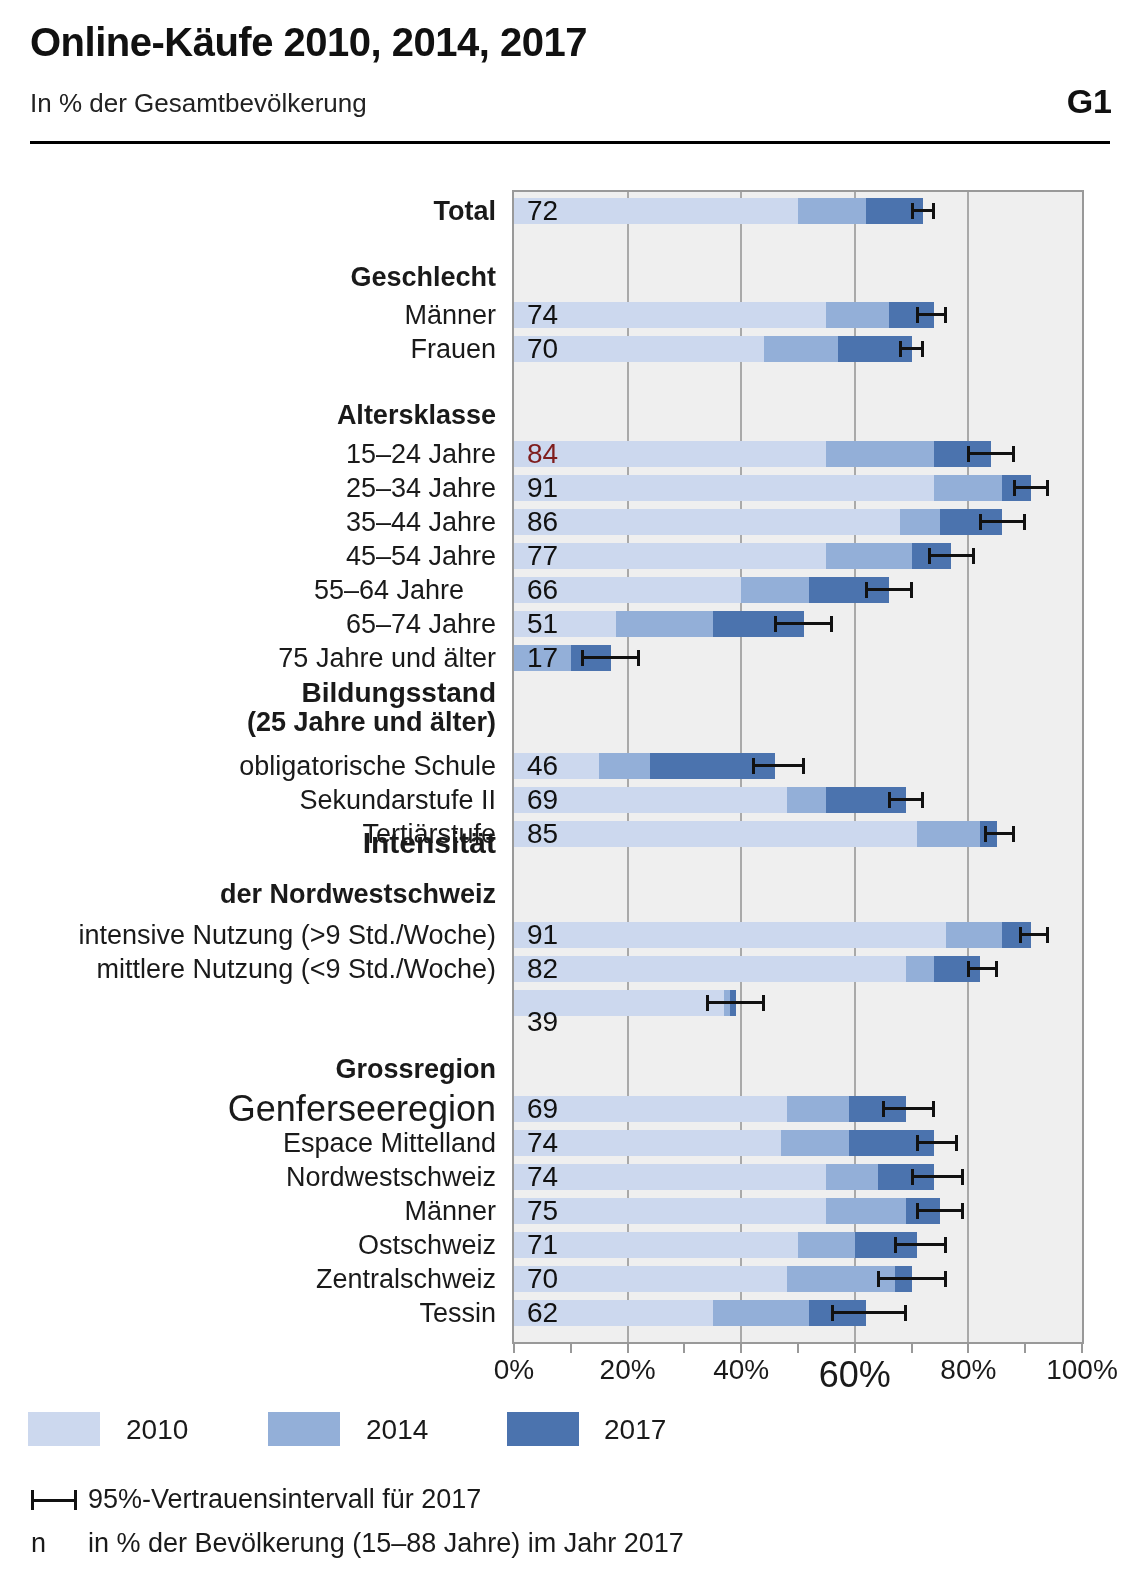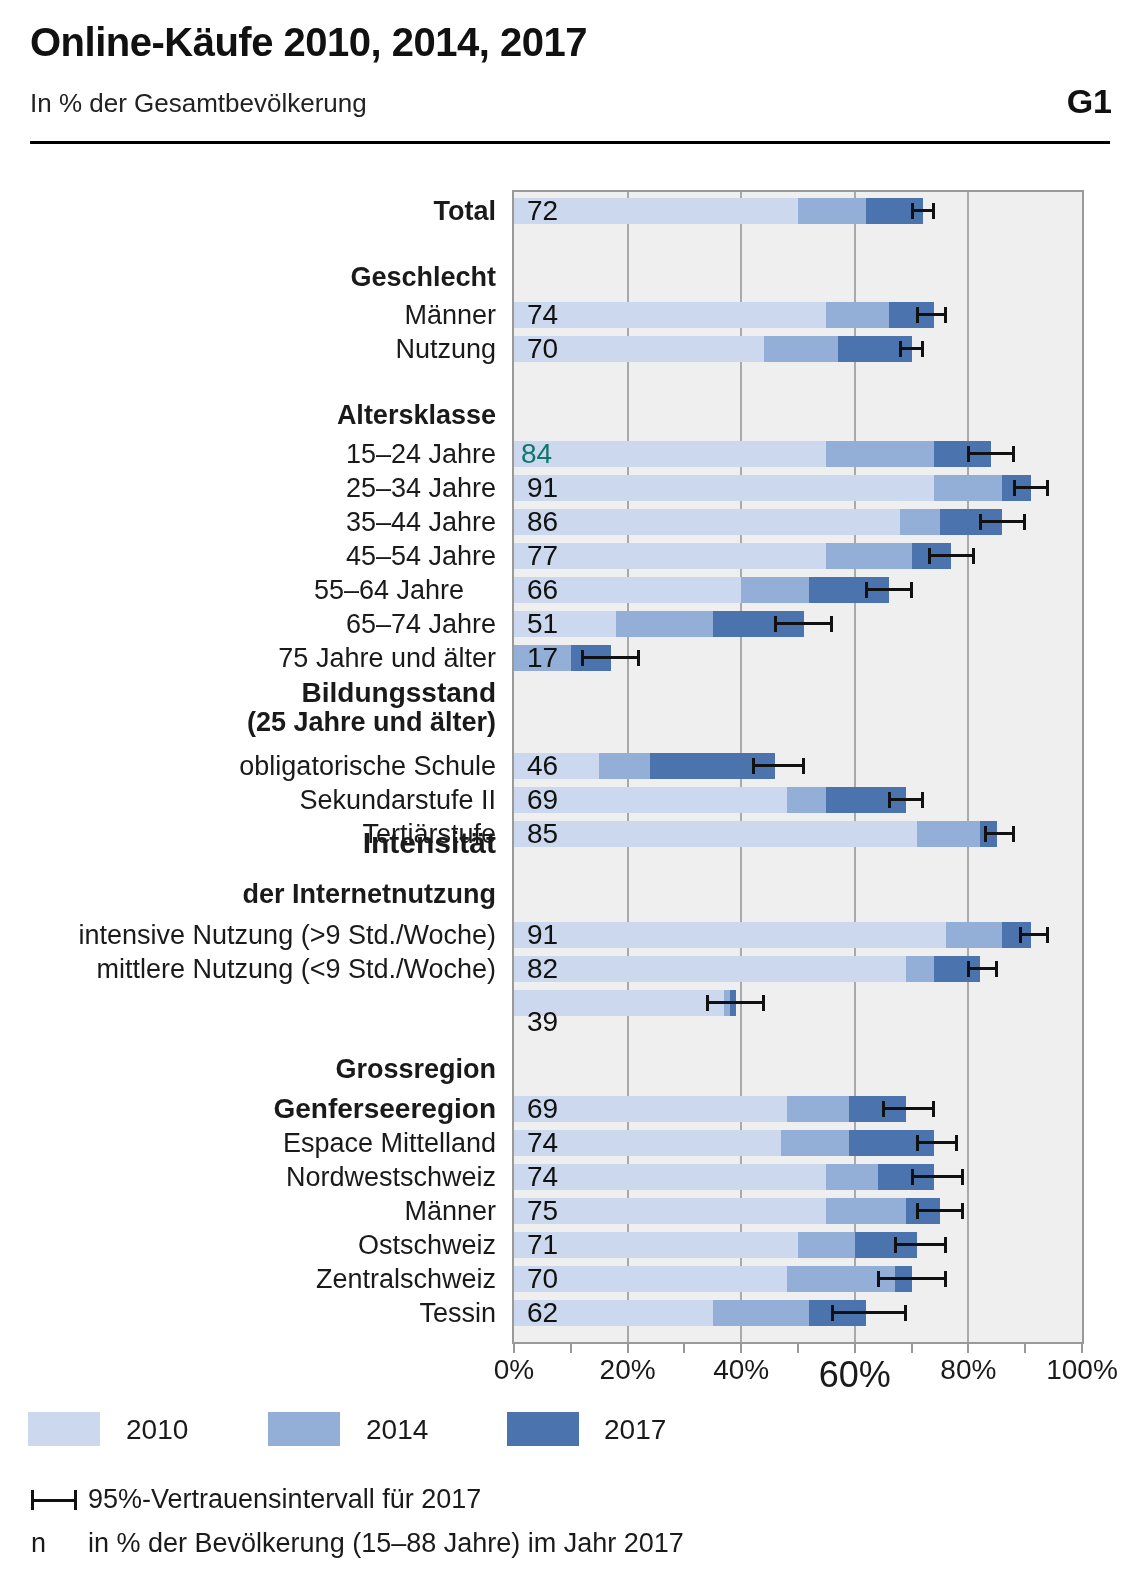--- a/index.html
+++ b/index.html
@@ -33,38 +33,38 @@
 <div class="abs subtitle">In % der Gesamtbevölkerung</div>
 <div class="abs figid">G1</div>
 <div class="abs rule"></div>
 
 <div class="abs" id="row-labels" style="left:0;top:0;width:1140px;height:1578px;">
     <div style="position: absolute; right: 644px; top: 262px; font-size: 27px; font-weight: 700; white-space: nowrap; line-height: 30px;">Geschlecht</div>
     <div style="position: absolute; right: 644px; top: 400px; font-size: 27px; font-weight: 700; white-space: nowrap; line-height: 30px;">Altersklasse</div>
     <div style="position: absolute; right: 644px; top: 678px; font-size: 28px; font-weight: 700; white-space: nowrap; line-height: 30px;">Bildungsstand</div>
     <div style="position: absolute; right: 644px; top: 707px; font-size: 27px; font-weight: 700; white-space: nowrap; line-height: 30px;">(25 Jahre und älter)</div>
     <div style="position: absolute; right: 644px; top: 828px; font-size: 30px; font-weight: 700; white-space: nowrap; line-height: 30px;">Intensität</div>
-    <div style="position: absolute; right: 644px; top: 879px; font-size: 27px; font-weight: 700; white-space: nowrap; line-height: 30px;">der Internetnutzung</div>
+    <div style="position: absolute; right: 644px; top: 879px; font-size: 27px; font-weight: 700; white-space: nowrap; line-height: 30px;">der Nordwestschweiz</div>
     <div style="position: absolute; right: 644px; top: 1054px; font-size: 27px; font-weight: 700; white-space: nowrap; line-height: 30px;">Grossregion</div>
     <div style="position: absolute; right: 644px; top: 196px; font-size: 27px; line-height: 30px; white-space: nowrap; font-weight: 700;">Total</div>
     <div style="position: absolute; right: 644px; top: 300px; font-size: 27px; line-height: 30px; white-space: nowrap; font-weight: 400;">Männer</div>
-    <div style="position: absolute; right: 644px; top: 334px; font-size: 27px; line-height: 30px; white-space: nowrap; font-weight: 400;">Nutzung</div>
+    <div style="position: absolute; right: 644px; top: 334px; font-size: 27px; line-height: 30px; white-space: nowrap; font-weight: 400;">Frauen</div>
     <div style="position: absolute; right: 644px; top: 439px; font-size: 27px; line-height: 30px; white-space: nowrap; font-weight: 400;">15–24 Jahre</div>
     <div style="position: absolute; right: 644px; top: 473px; font-size: 27px; line-height: 30px; white-space: nowrap; font-weight: 400;">25–34 Jahre</div>
     <div style="position: absolute; right: 644px; top: 507px; font-size: 27px; line-height: 30px; white-space: nowrap; font-weight: 400;">35–44 Jahre</div>
     <div style="position: absolute; right: 644px; top: 541px; font-size: 27px; line-height: 30px; white-space: nowrap; font-weight: 400;">45–54 Jahre</div>
     <div style="position: absolute; right: 676px; top: 575px; font-size: 27px; line-height: 30px; white-space: nowrap; font-weight: 400;">55–64 Jahre</div>
     <div style="position: absolute; right: 644px; top: 609px; font-size: 27px; line-height: 30px; white-space: nowrap; font-weight: 400;">65–74 Jahre</div>
     <div style="position: absolute; right: 644px; top: 643px; font-size: 27px; line-height: 30px; white-space: nowrap; font-weight: 400; margin-left: 24px;">75 Jahre und älter</div>
     <div style="position: absolute; right: 644px; top: 751px; font-size: 27px; line-height: 30px; white-space: nowrap; font-weight: 400;">obligatorische Schule</div>
     <div style="position: absolute; right: 644px; top: 785px; font-size: 27px; line-height: 30px; white-space: nowrap; font-weight: 400;">Sekundarstufe II</div>
     <div style="position: absolute; right: 644px; top: 819px; font-size: 27px; line-height: 30px; white-space: nowrap; font-weight: 400;">Tertiärstufe</div>
     <div style="position: absolute; right: 644px; top: 920px; font-size: 27px; line-height: 30px; white-space: nowrap; font-weight: 400;">intensive Nutzung (&gt;9 Std./Woche)</div>
     <div style="position: absolute; right: 644px; top: 954px; font-size: 27px; line-height: 30px; white-space: nowrap; font-weight: 400;">mittlere Nutzung (&lt;9 Std./Woche)</div>
-    <div style="position: absolute; right: 644px; top: 1094px; font-size: 28px; line-height: 30px; white-space: nowrap; font-weight: 700; margin-left: 44px;">Genferseeregion</div>
+    <div style="position: absolute; right: 644px; top: 1094px; font-size: 36px; line-height: 30px; white-space: nowrap; font-weight: 400; margin-left: 44px;">Genferseeregion</div>
     <div style="position: absolute; right: 644px; top: 1128px; font-size: 27px; line-height: 30px; white-space: nowrap; font-weight: 400;">Espace Mittelland</div>
     <div style="position: absolute; right: 644px; top: 1162px; font-size: 27px; line-height: 30px; white-space: nowrap; font-weight: 400;">Nordwestschweiz</div>
     <div style="position: absolute; right: 644px; top: 1196px; font-size: 27px; line-height: 30px; white-space: nowrap; font-weight: 400;">Männer</div>
     <div style="position: absolute; right: 644px; top: 1230px; font-size: 27px; line-height: 30px; white-space: nowrap; font-weight: 400;">Ostschweiz</div>
     <div style="position: absolute; right: 644px; top: 1264px; font-size: 27px; line-height: 30px; white-space: nowrap; font-weight: 400;">Zentralschweiz</div>
     <div style="position: absolute; right: 644px; top: 1298px; font-size: 27px; line-height: 30px; white-space: nowrap; font-weight: 400;">Tessin</div>
   </div>
 <div class="abs" id="plot">
     <div style="position: absolute; left: 112.6px; top: 0px; width: 2px; height: 1150px; background: rgb(169, 169, 169);"></div>
     <div style="position: absolute; left: 226.2px; top: 0px; width: 2px; height: 1150px; background: rgb(169, 169, 169);"></div>
@@ -87,21 +87,21 @@
     <div style="position: absolute; left: 0px; top: 144px; width: 249.92px; height: 26px; background: rgb(204, 216, 238);"></div>
     <div style="position: absolute; left: 249.92px; top: 144px; width: 73.84px; height: 26px; background: rgb(147, 175, 216);"></div>
     <div style="position: absolute; left: 323.76px; top: 144px; width: 73.84px; height: 26px; background: rgb(75, 115, 174);"></div>
     <div style="position: absolute; left: 13px; top: 143px; font-size: 28px; line-height: 28px; color: rgb(17, 17, 17);">70</div>
     <div style="position: absolute; left: 386.24px; top: 155px; width: 22.72px; height: 3px; background: rgb(17, 17, 17);"></div>
     <div style="position: absolute; left: 385.24px; top: 149px; width: 3px; height: 16px; background: rgb(17, 17, 17);"></div>
     <div style="position: absolute; left: 406.96px; top: 149px; width: 3px; height: 16px; background: rgb(17, 17, 17);"></div>
     <div style="position: absolute; left: 0px; top: 249px; width: 312.4px; height: 26px; background: rgb(204, 216, 238);"></div>
     <div style="position: absolute; left: 312.4px; top: 249px; width: 107.92px; height: 26px; background: rgb(147, 175, 216);"></div>
     <div style="position: absolute; left: 420.32px; top: 249px; width: 56.8px; height: 26px; background: rgb(75, 115, 174);"></div>
-    <div style="position: absolute; left: 7px; top: 248px; font-size: 28px; line-height: 28px; color: #0f766e;">84</div>
+    <div style="position: absolute; left: 13px; top: 248px; font-size: 28px; line-height: 28px; color: #7f1d1d;">84</div>
     <div style="position: absolute; left: 454.4px; top: 260px; width: 45.44px; height: 3px; background: rgb(17, 17, 17);"></div>
     <div style="position: absolute; left: 453.4px; top: 254px; width: 3px; height: 16px; background: rgb(17, 17, 17);"></div>
     <div style="position: absolute; left: 497.84px; top: 254px; width: 3px; height: 16px; background: rgb(17, 17, 17);"></div>
     <div style="position: absolute; left: 0px; top: 283px; width: 420.32px; height: 26px; background: rgb(204, 216, 238);"></div>
     <div style="position: absolute; left: 420.32px; top: 283px; width: 68.16px; height: 26px; background: rgb(147, 175, 216);"></div>
     <div style="position: absolute; left: 488.48px; top: 283px; width: 28.4px; height: 26px; background: rgb(75, 115, 174);"></div>
     <div style="position: absolute; left: 13px; top: 282px; font-size: 28px; line-height: 28px; color: rgb(17, 17, 17);">91</div>
     <div style="position: absolute; left: 499.84px; top: 294px; width: 34.08px; height: 3px; background: rgb(17, 17, 17);"></div>
     <div style="position: absolute; left: 498.84px; top: 288px; width: 3px; height: 16px; background: rgb(17, 17, 17);"></div>
     <div style="position: absolute; left: 531.92px; top: 288px; width: 3px; height: 16px; background: rgb(17, 17, 17);"></div>

